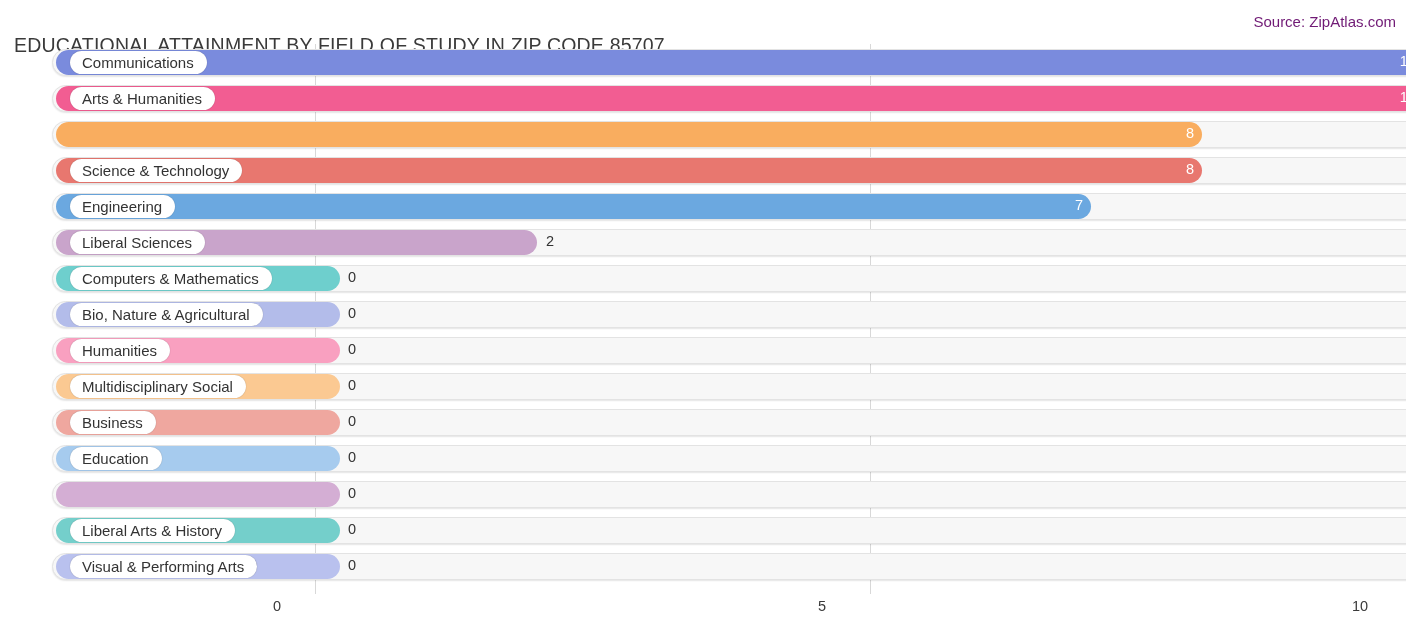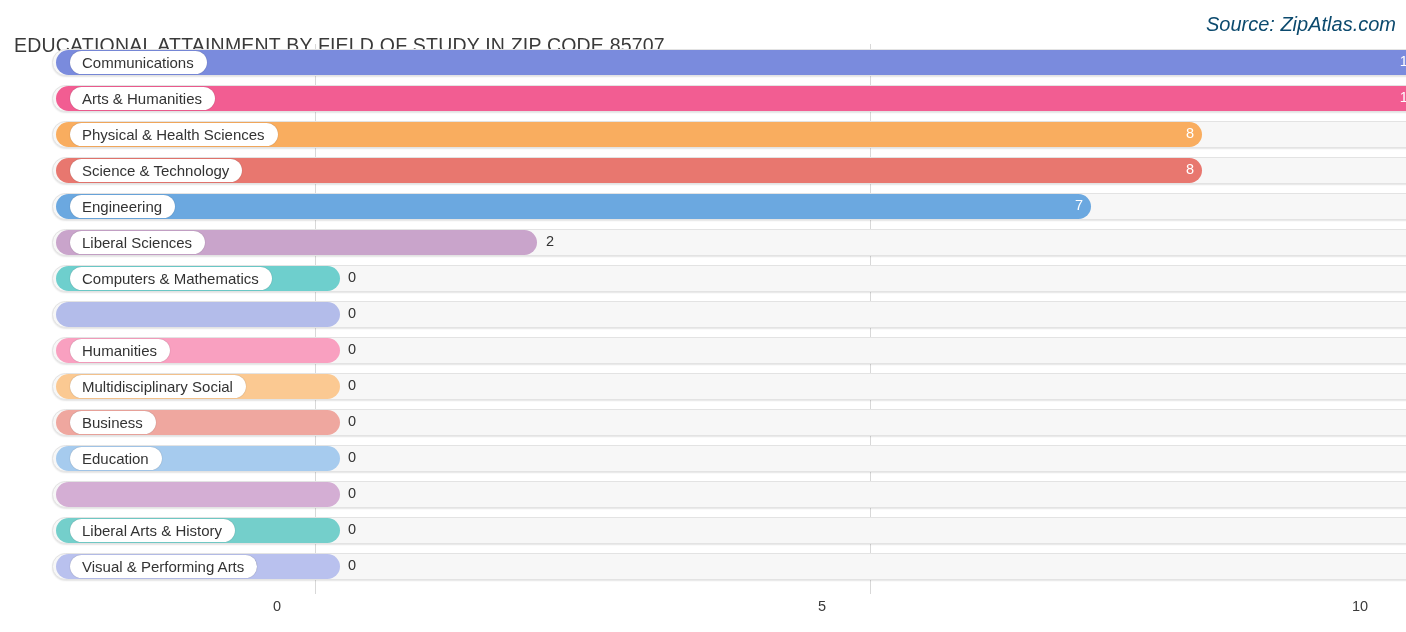--- a/index.html
+++ b/index.html
@@ -32,23 +32,22 @@
     letter-spacing: 0.2px;
     color: #3a3a3a;
     font-weight: 400;
     white-space: nowrap;
     margin-top: 24px;
   }
   .source-note {
     position: absolute;
     right: 10px;
     top: 13px;
-    font-size: 20px;
-    font-style: italic;
-    color: #0c4a6e;
+    font-size: 15px;
+    color: #701a75;
     white-space: nowrap;
   }
 
   
   .plot {
     position: absolute;
     left: 0;
     top: 44px;
     width: 1406px;
     height: 550px;
@@ -183,23 +182,20 @@
           <div class="track"></div>
           <div class="bar" style="width: 1368px; background: rgb(242, 93, 146);"></div>
           <div class="label-pill">
             <span>Arts &amp; Humanities</span>
           </div>
           <div class="value-in" style="left: 1356px; width: 22px; text-align: right;">10</div>
         </div>
         <div class="row">
           <div class="track"></div>
           <div class="bar" style="width: 1146px; background: rgb(249, 173, 95);"></div>
-          <div class="label-pill">
-            <span>Physical &amp; Health Sciences</span>
-          </div>
           <div class="value-in" style="left: 1134px; width: 22px; text-align: right;">8</div>
         </div>
         <div class="row">
           <div class="track"></div>
           <div class="bar" style="width: 1146px; background: rgb(232, 119, 111);"></div>
           <div class="label-pill">
             <span>Science &amp; Technology</span>
           </div>
           <div class="value-in" style="left: 1134px; width: 22px; text-align: right;">8</div>
         </div>
@@ -223,20 +219,23 @@
           <div class="track"></div>
           <div class="bar" style="width: 284px; background: rgb(110, 207, 205);"></div>
           <div class="label-pill">
             <span>Computers &amp; Mathematics</span>
           </div>
           <div class="value-out" style="left: 310px;">0</div>
         </div>
         <div class="row">
           <div class="track"></div>
           <div class="bar" style="width: 284px; background: rgb(179, 188, 234);"></div>
+          <div class="label-pill">
+            <span>Bio, Nature &amp; Agricultural</span>
+          </div>
           <div class="value-out" style="left: 310px;">0</div>
         </div>
         <div class="row">
           <div class="track"></div>
           <div class="bar" style="width: 284px; background: rgb(249, 160, 192);"></div>
           <div class="label-pill">
             <span>Humanities</span>
           </div>
           <div class="value-out" style="left: 310px;">0</div>
         </div>

